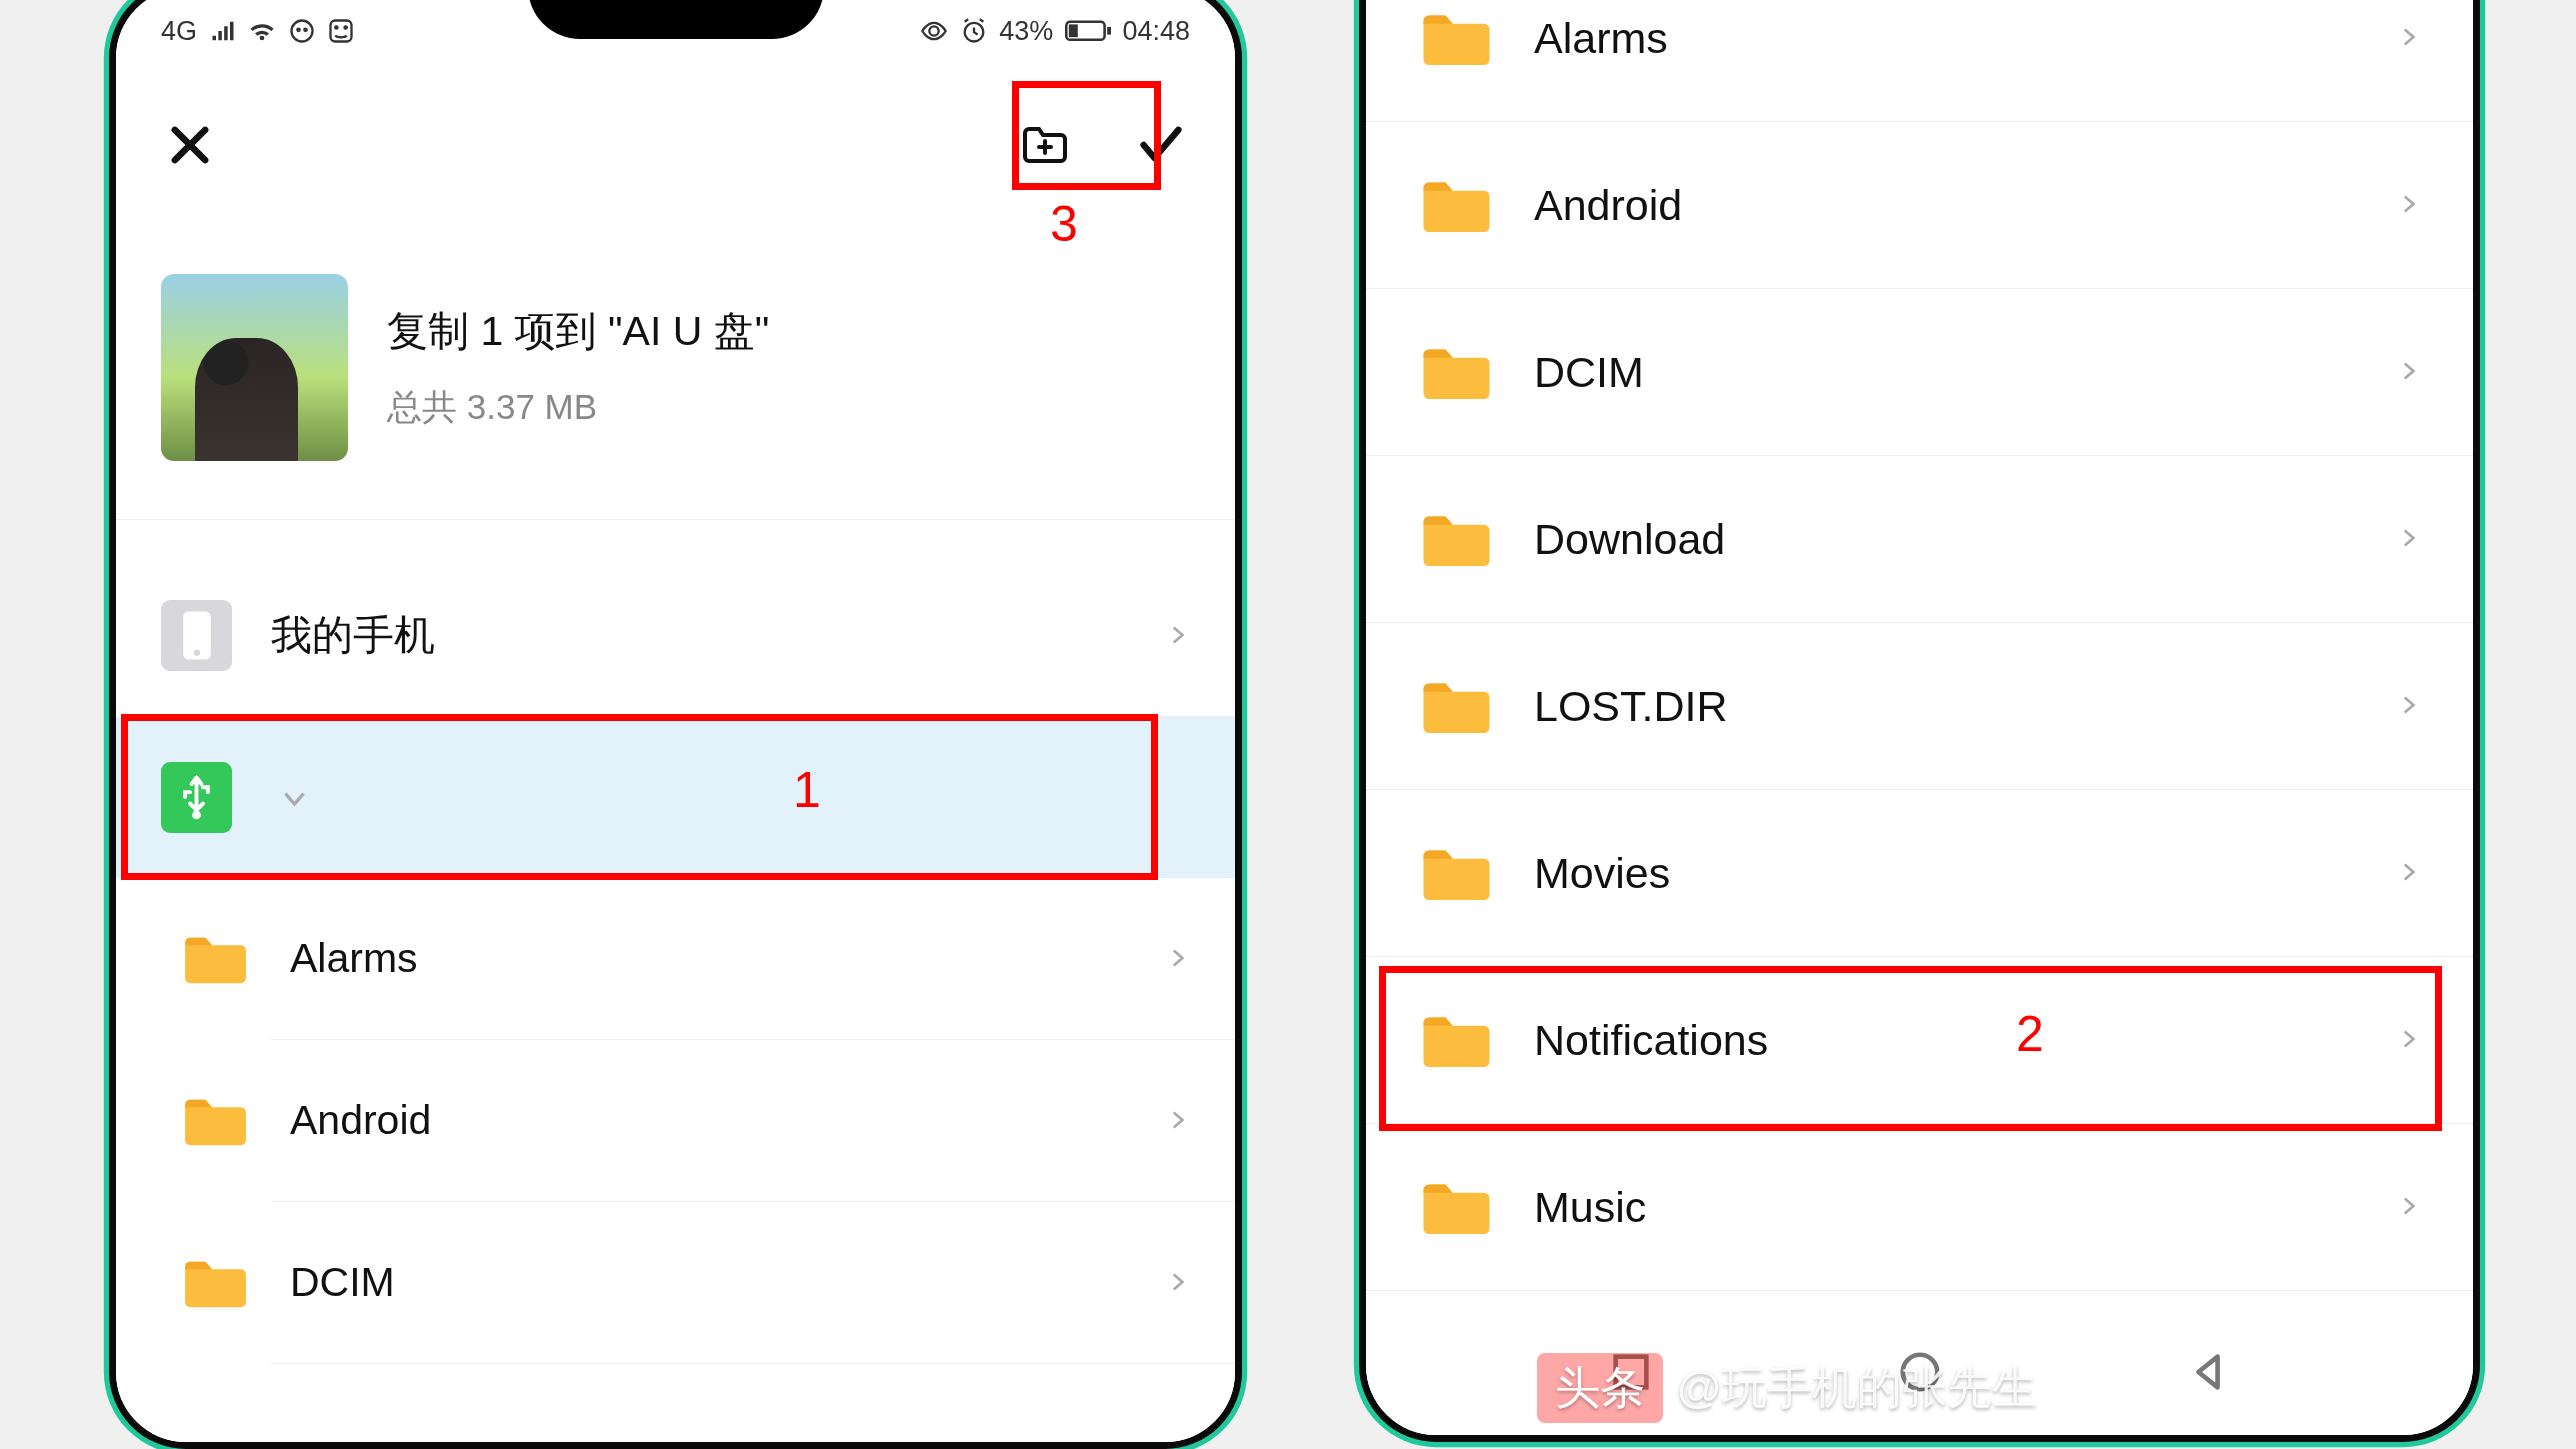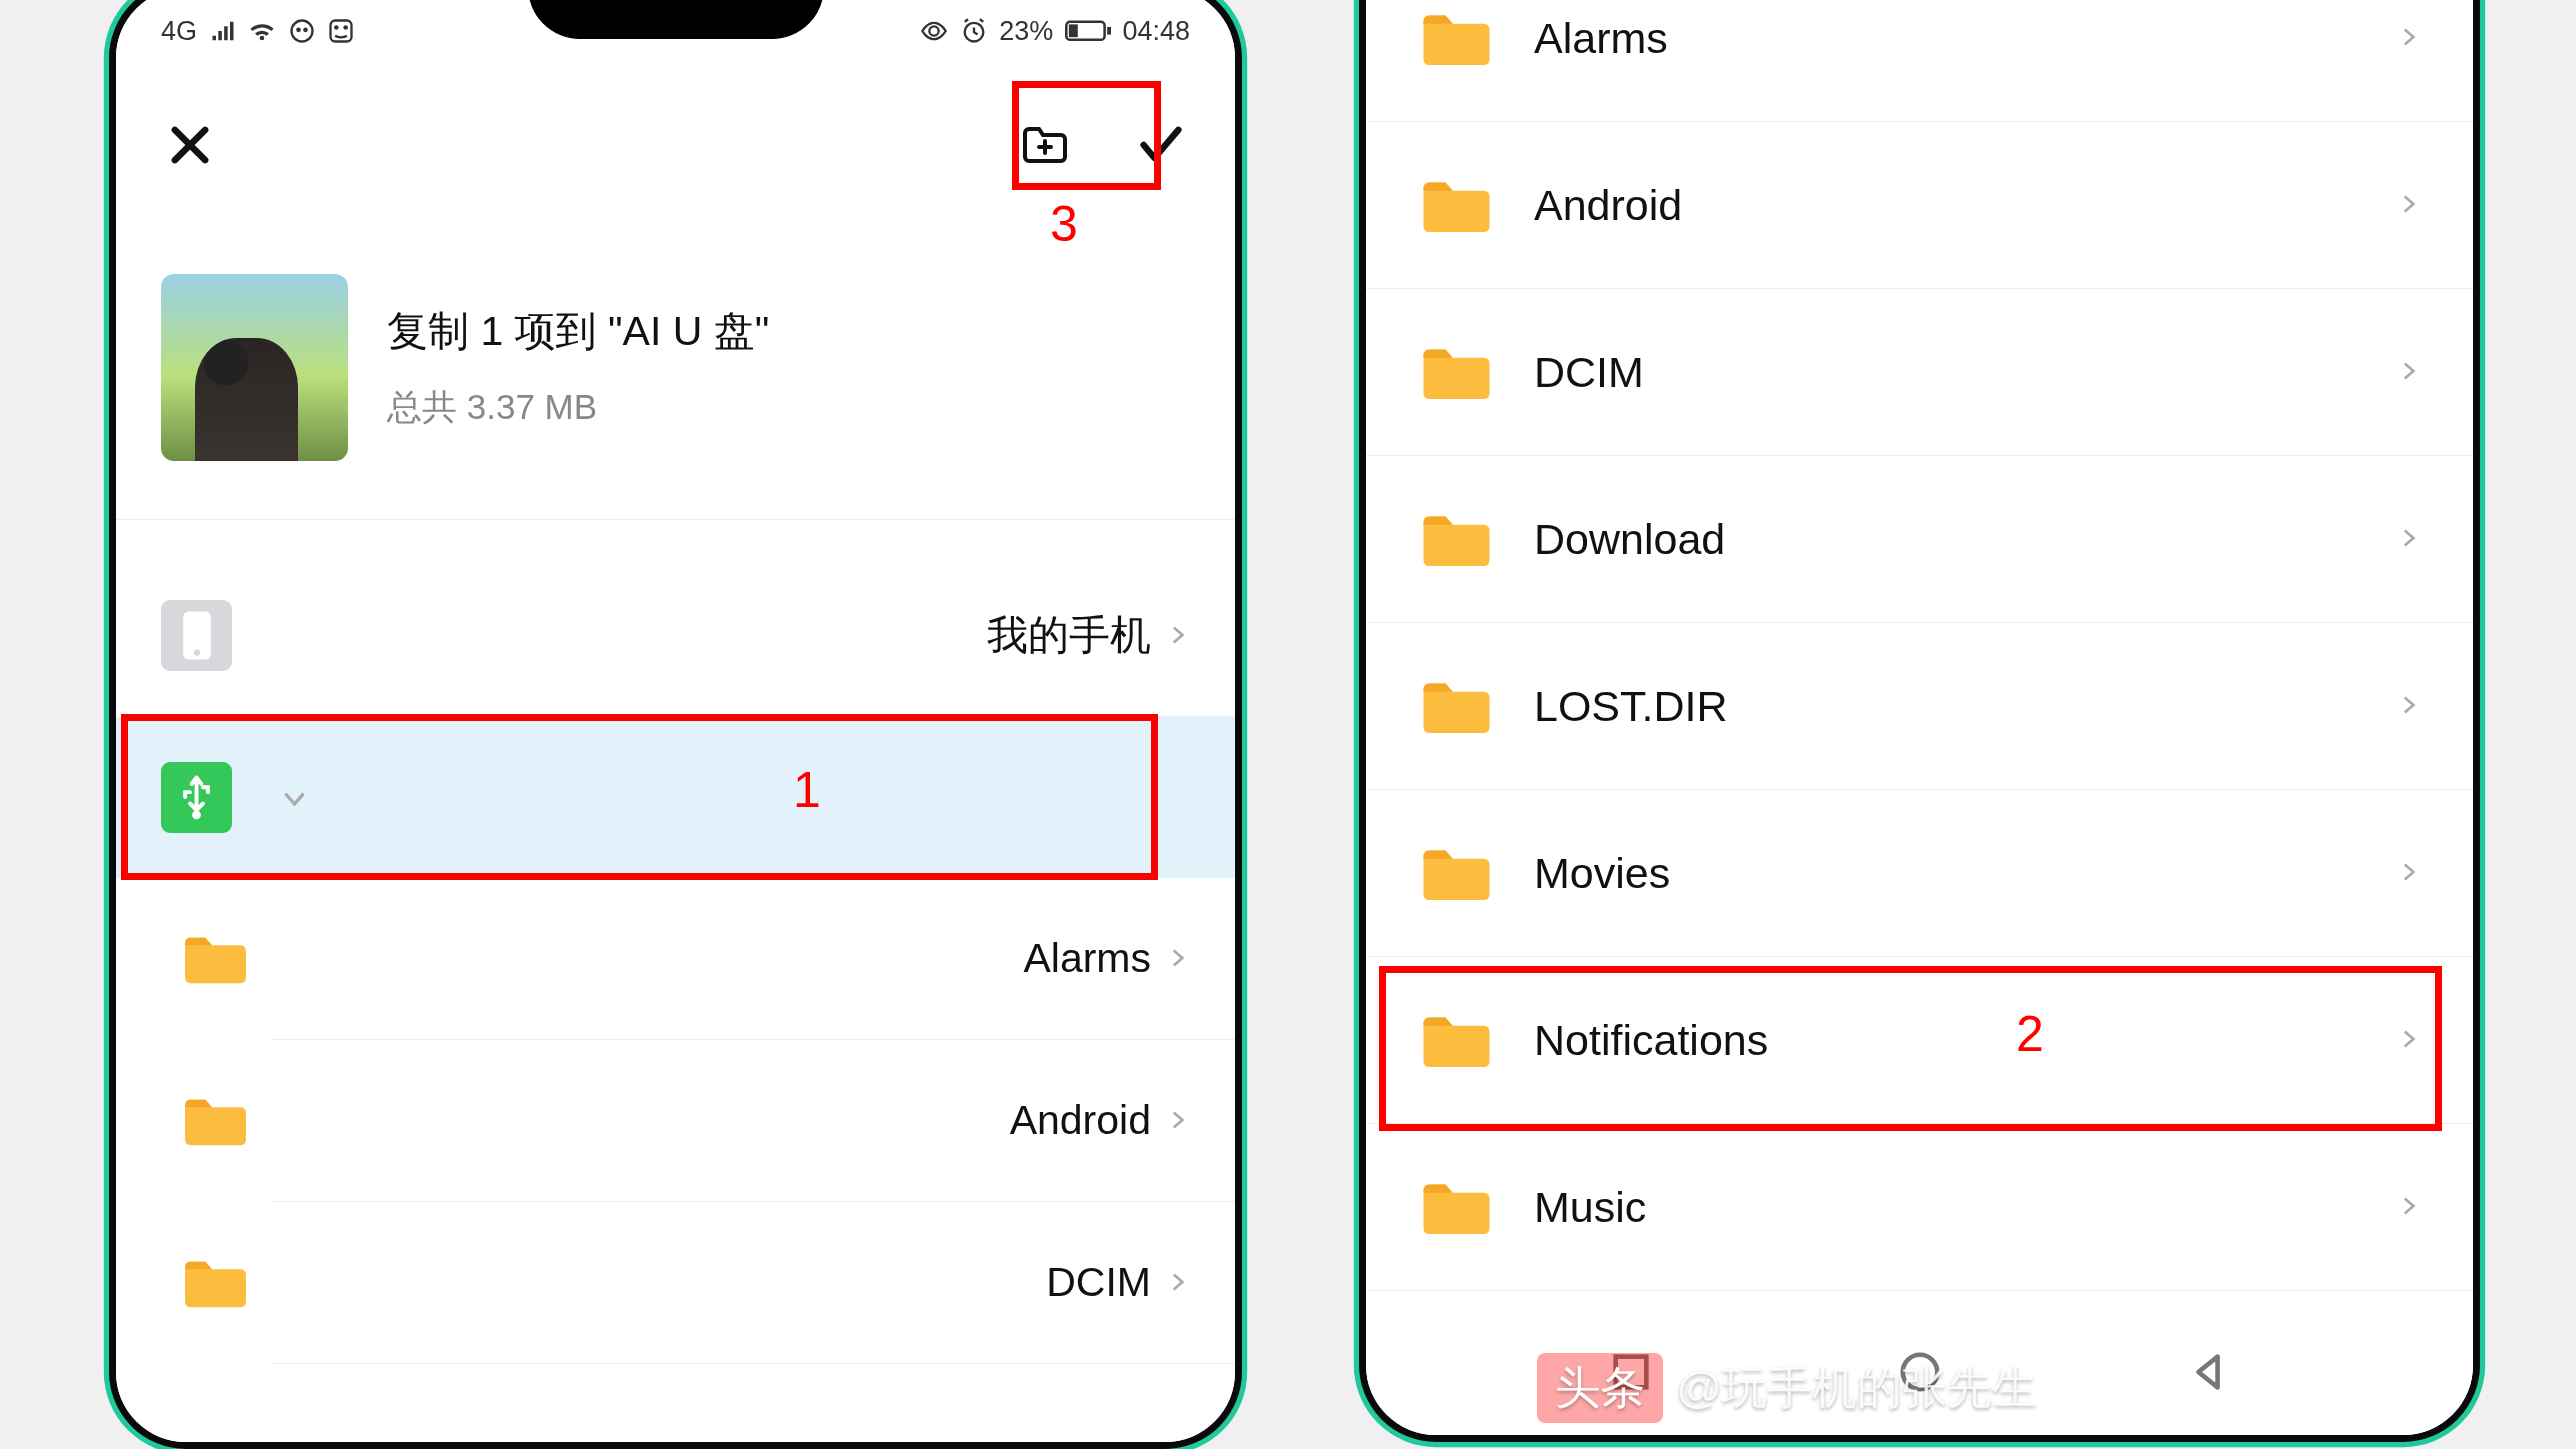--- a/index.html
+++ b/index.html
@@ -103,21 +103,21 @@
       content:"";
       position:absolute; left:18%; top:34%;
       width:55%; height:66%;
       background: radial-gradient(circle at 30% 20%, #222 18%, transparent 19%),
                   linear-gradient(180deg,#2a2524 0%, #3a332f 100%);
       border-radius: 40% 40% 0 0;
     }
     .clip-title { font-size: 41px; color:#111; margin-bottom: 13px; }
     .clip-sub { font-size: 35px; color:#888;margin-top:25px; }
     
-    .loc-list { position:absolute; top: 567px; left:0; right:0;text-align:right; }
+    .loc-list { position:absolute; top: 567px; left:0; right:0; }
     .row {
       height: 161px;
       display:flex;
       align-items:center;
       padding: 0 45px;
       background:#fff;
     }
     .row .label { font-size: 41px; color:#111; flex:1; }
     .row .icon-box { width: 71px; height: 71px; margin-right: 39px; display:flex; align-items:center; justify-content:center; border-radius: 9px; }
     .row .tail { width: 39px; display:flex; justify-content:flex-end; }
@@ -232,21 +232,21 @@
             <svg viewBox="0 0 24 24">
                 <path d="M12 5C6 5 2 12 2 12s4 7 10 7 10-7 10-7-4-7-10-7zm0 11a4 4 0 110-8 4 4 0 010 8z" fill="none" stroke="#333" stroke-width="2"></path>
               </svg>
           </span>
           <span class="sb-icon">
             <svg viewBox="0 0 24 24">
                 <circle cx="12" cy="13" r="8" fill="none" stroke="#333" stroke-width="2"></circle>
                 <path d="M12 9v4l3 2M4 4l3-2M20 4l-3-2" stroke="#333" stroke-width="2" fill="none"></path>
               </svg>
           </span>
-          <span class="sb-text">23%</span>
+          <span class="sb-text">43%</span>
           <span class="sb-icon" style="width:46px">
             <svg viewBox="0 0 36 20">
                 <rect x="1" y="3" width="30" height="14" rx="3" fill="none" stroke="#333" stroke-width="2"></rect>
                 <rect x="33" y="7" width="3" height="6" fill="#333"></rect>
                 <rect x="3" y="5" width="7" height="10" fill="#333"></rect>
               </svg>
           </span>
           <span class="sb-text">04:48</span>
         </div>
       </div>

